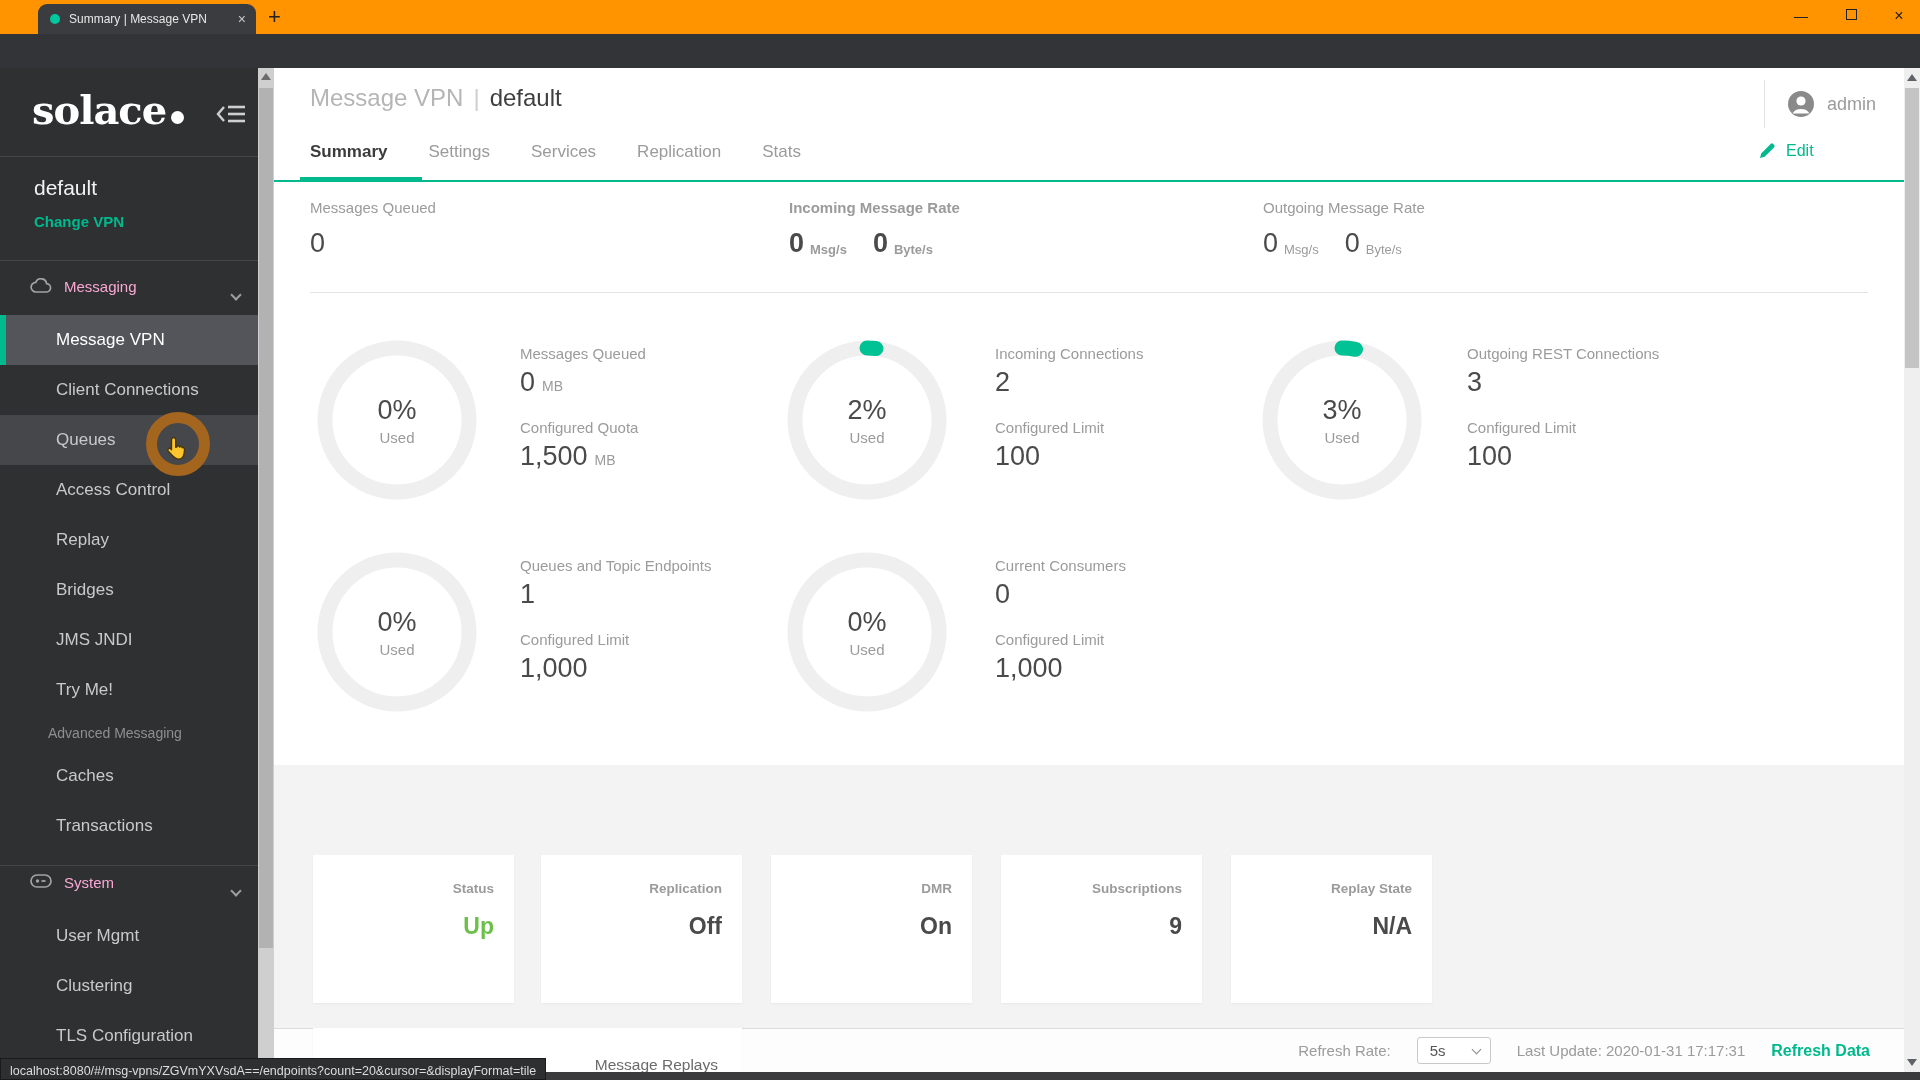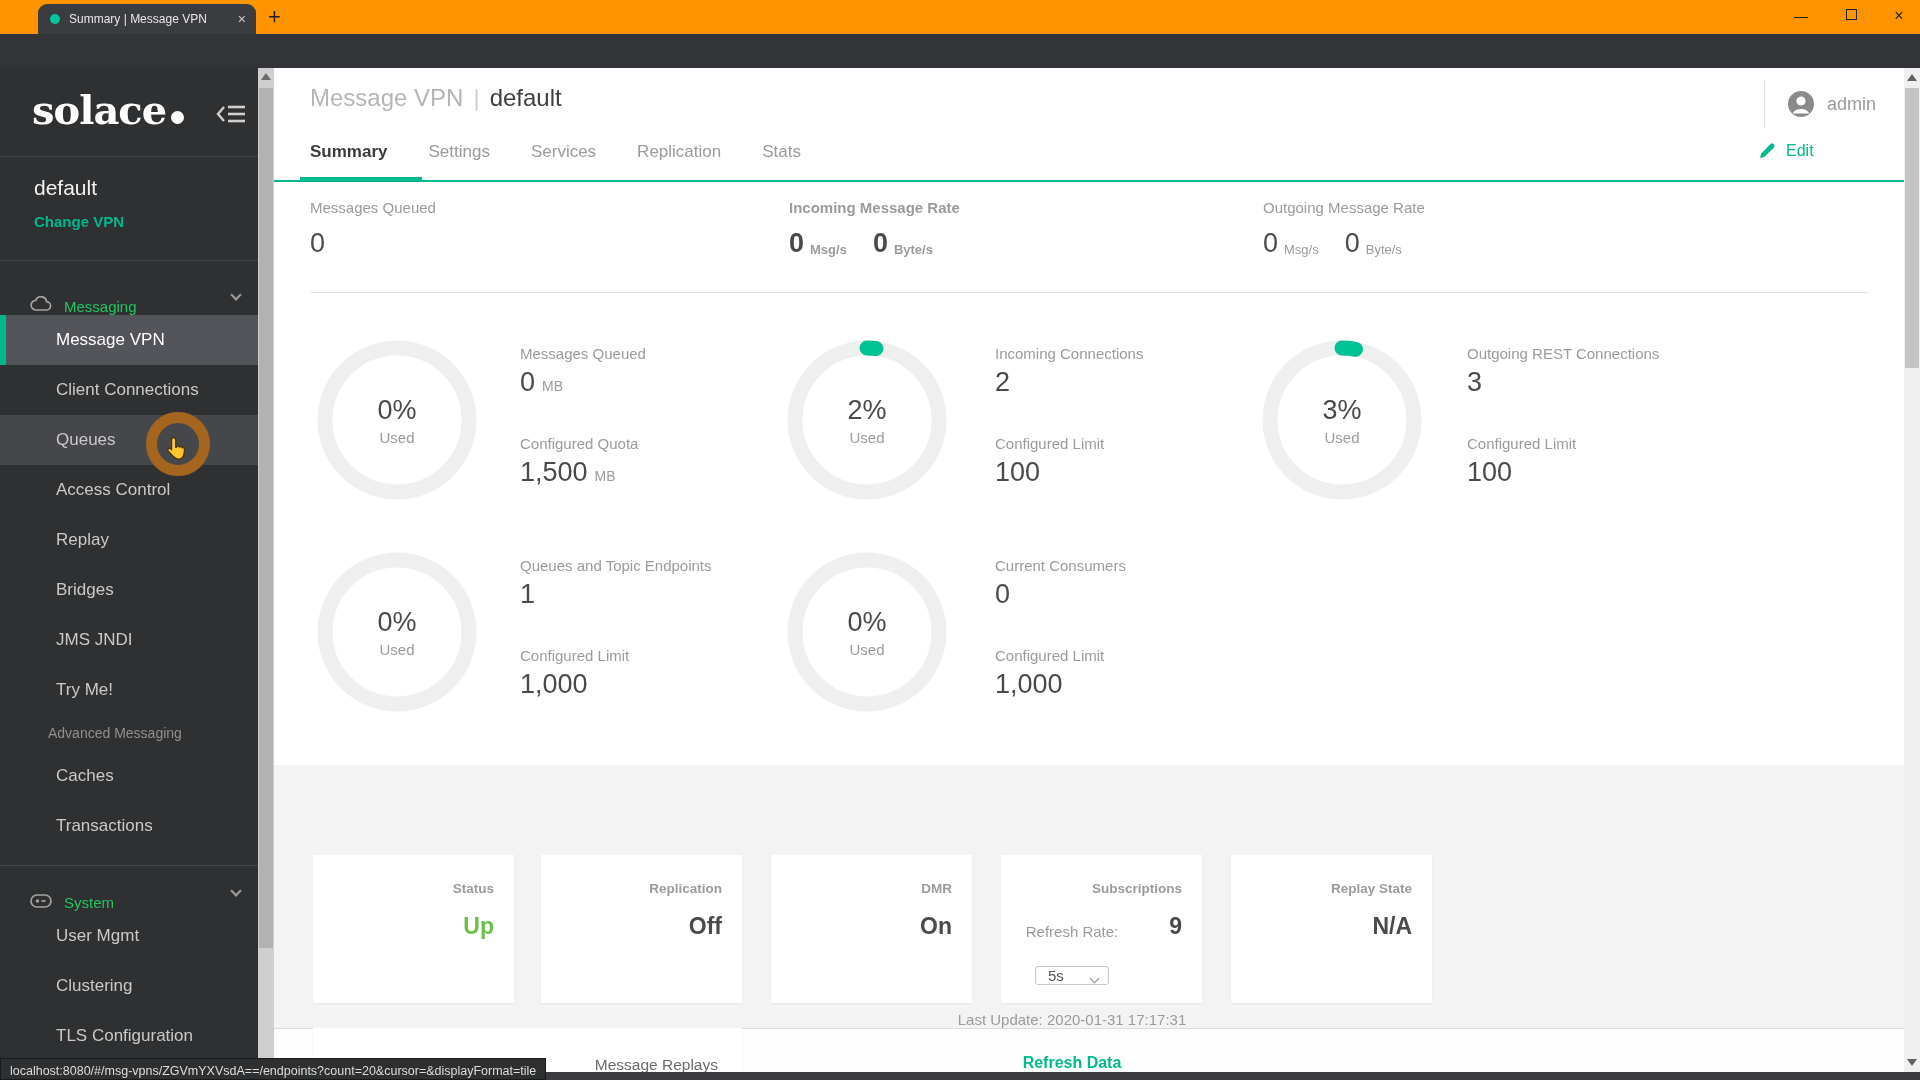--- a/index.html
+++ b/index.html
@@ -41,21 +41,21 @@
   
   #sidebar { left:0; top:68px; width:258px; height:1012px; background:#2f3032; color:#c9c9c9; }
   #logo { left:32px; top:18px; font-family:"DejaVu Serif", serif; font-weight:700;
     font-size:40px; color:#fff; letter-spacing:-1px; }
   #logo .dot { display:inline-block; width:13px; height:13px; border-radius:50%; background:#fff; margin-left:5px; }
   #collapse-ic { left:216px; top:34px; }
   .side-div { left:0; width:258px; height:1px; background:#454648; }
   #vpn-name { left:34px; top:108px; font-size:21px; color:#f2f2f2; }
   #change-vpn { left:34px; top:145px; font-size:15px; font-weight:700; color:#00b98d; }
   #menu { left:0; top:210px; width:258px; }
-  .sec-head { height:37px; display:flex; align-items:flex-end; color:#22c55e; font-size:15px; position:relative; }
+  .sec-head { height:37px; display:flex; align-items:flex-start; color:#f9a8d4; font-size:15px; position:relative; }
   .sec-head .ic { margin:0 12px 0 30px; }
   .chev-down { position:absolute; right:18px; top:13px; width:8px; height:8px;
     border-right:2px solid #9e9e9e; border-bottom:2px solid #9e9e9e; transform:rotate(45deg); }
   .mitem { height:50px; line-height:50px; padding-left:56px; font-size:17px; position:relative; }
   .mitem.active { background:#54555a; color:#fff; }
   .mitem.active::before { content:""; position:absolute; left:0; top:0; width:6px; height:50px; background:#00b98d; }
   .mitem.hover { background:#46474b; }
   .mitem.sub { height:36px; line-height:36px; padding-left:48px; font-size:14px; color:#8f8f8f; }
 
   
@@ -96,42 +96,42 @@
   #metric-divider { left:36px; top:224px; width:1558px; height:1px; background:#e3e3e3; }
 
   .donut { width:170px; height:170px; }
   .donut .ctr { position:absolute; left:0; top:0; width:170px; height:170px; display:flex;
     flex-direction:column; align-items:center; justify-content:center; }
   .donut .pct { font-size:27px; color:#4a4a4a; }
   .donut .used { font-size:15px; color:#9b9b9b; margin-top:3px; }
   .g-rows .lbl { font-size:15px; color:#9b9b9b; }
   .g-rows .val { font-size:27px; color:#4a4a4a; margin-top:5px; }
   .g-rows .val .unit { font-size:14px; color:#9b9b9b; margin-left:7px; }
-  .g-rows .lbl + .lbl, .g-rows .val + .lbl { margin-top:37px; }
+  .g-rows .lbl + .lbl, .g-rows .val + .lbl { margin-top:21px; }
   .grow1 { top:267px; } .grow2 { top:479px; }
   .gcol-0 .donut-wrap { left:38px; } .gcol-0 .g-rows { left:246px; }
   .gcol-1 .donut-wrap { left:508px; } .gcol-1 .g-rows { left:721px; }
   .gcol-2 .donut-wrap { left:983px; } .gcol-2 .g-rows { left:1193px; }
   .donut-wrap, .g-rows { position:absolute; top:0; }
   .g-rows { padding-top:10px; }
 
   #gray-zone { left:0; top:697px; width:1630px; height:315px; background:#f3f3f3; }
   .tile { top:90px; width:201px; height:148px; background:#fff; box-shadow:0 1px 2px rgba(0,0,0,0.05);
     text-align:right; padding:26px 20px 0 0;font-weight:bold; }
   #tile-0 { left:39px; } #tile-1 { left:267px; } #tile-2 { left:497px; } #tile-3 { left:727px; } #tile-4 { left:957px; }
   .tile .lbl { font-size:13.5px; color:#9b9b9b; }
   .tile .val { font-size:23px; color:#4a4a4a; margin-top:17px; }
 
   #replay-card { left:39px; top:263px; width:429px; height:160px; background:#fff;
     box-shadow:0 1px 2px rgba(0,0,0,0.05); z-index:5; padding:28px 24px 0 18px; }
   #replay-card .title { text-align:right; font-size:15.5px; color:#6b6b6b; }
 
   #bottom-bar { left:0; top:960px; width:1630px; height:44px; background:#fdfdfd;
     border-top:1px solid #dcdcdc; display:flex; align-items:center; justify-content:flex-end;
-    padding-right:34px; gap:26px; z-index:3;flex-direction:column; }
+    padding-right:34px; gap:26px; z-index:3; }
   #bottom-bar .lbl { font-size:15px; color:#9b9b9b; }
   #rate-select { width:74px; height:27px; border:1px solid #c9c9c9; border-radius:3px; background:#fff;
     font-size:15px; color:#555; display:flex; align-items:center; padding-left:12px; position:relative; }
   #rate-select .chev { position:absolute; right:10px; top:8px; width:7px; height:7px;
     border-right:1.6px solid #888; border-bottom:1.6px solid #888; transform:rotate(45deg); }
   #refresh-data { font-size:16px; font-weight:700; color:#00b98d; }
 
   #dark-strip { left:0; top:1072px; width:1920px; height:8px; background:#3b3b3d; z-index:8; }
   #status-tooltip { left:0; top:1058px; height:22px; background:#2e2f31; border:1px solid #191a1b;
     color:#dddddd; font-size:12.5px; line-height:20px; padding:2px 9px; z-index:9; white-space:nowrap; }

